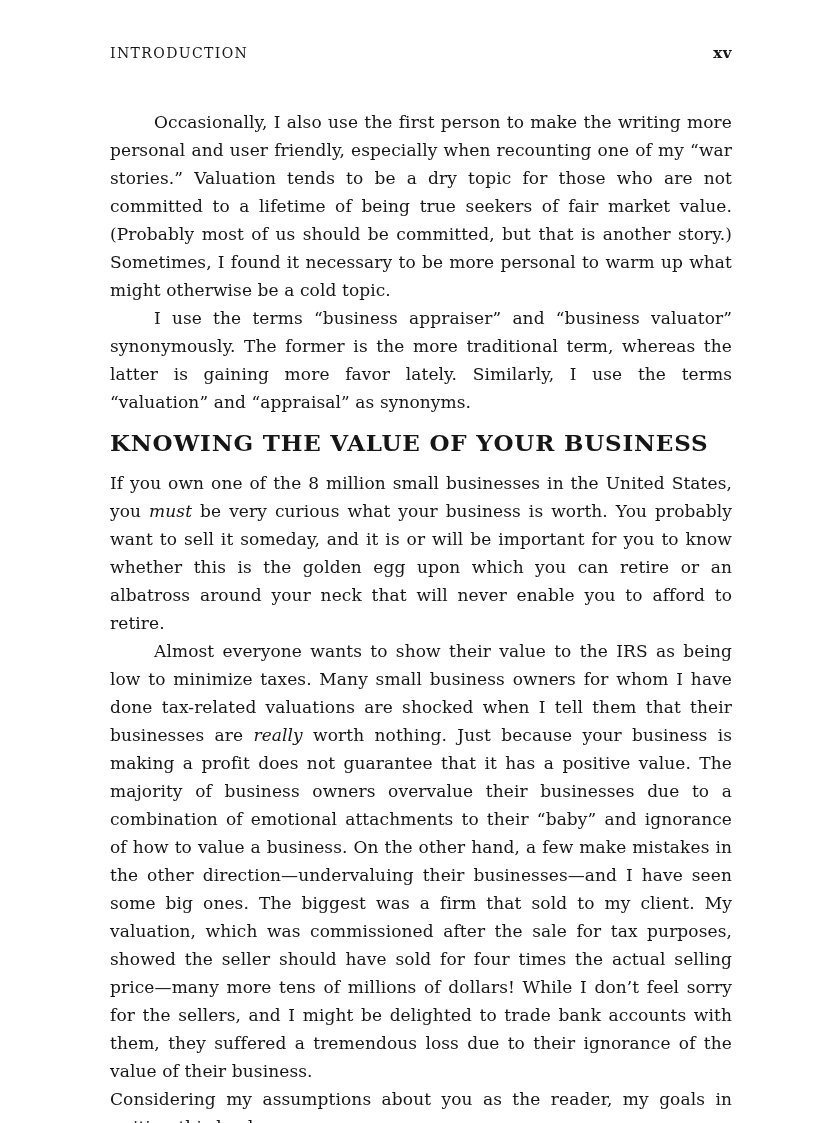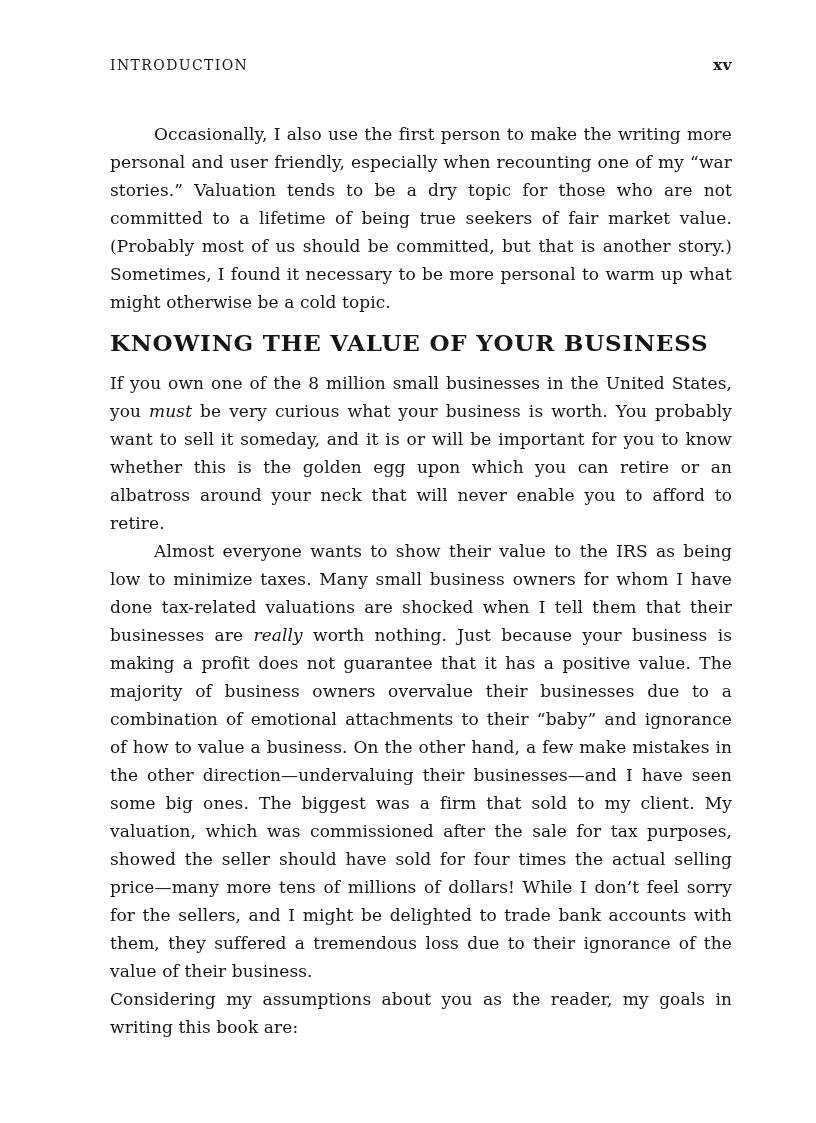--- a/index.html
+++ b/index.html
@@ -7,21 +7,21 @@
     padding: 0;
     background: #ffffff;
   }
   .page {
     position: relative;
     width: 816px;
     height: 1123px;
     margin: 0 auto;
     background: #ffffff;
     box-sizing: border-box;
-    padding: 56px 84px 0 110px;
+    padding: 44px 84px 0 110px;
     overflow: hidden;
     font-family: "DejaVu Serif", serif;
     color: #161616;
   }
   .running-header {
     display: flex;
     justify-content: space-between;
     align-items: baseline;
   }
   .running-title {
@@ -76,20 +76,21 @@
 
   <div class="running-header">
     <span class="running-title">INTRODUCTION</span>
     <span class="folio">xv</span>
   </div>
 
   <div class="body-text">
 
     <p class="para indent"><span>Occasionally, I also use the first person to make the writing more personal and user friendly, especially when recounting one of my “war stories.” Valuation tends to be a dry topic for those who are not committed to a lifetime of being true seekers of fair market value. (Probably most of us should be committed, but that is another story.) Sometimes, I found it necessary to be more personal to warm up what might otherwise be a cold topic.</span></p>
 
+    <p class="para indent"><span>I use the terms “business appraiser” and “business valuator” synonymously. The former is the more traditional term, whereas the latter is gaining more favor lately. Similarly, I use the terms “valuation” and “appraisal” as synonyms.</span></p>
 
     <h1 class="section-heading">KNOWING THE VALUE OF YOUR BUSINESS</h1>
 
     <p class="para"><span>If you own one of the 8 million small businesses in the United States, you </span><em>must</em><span> be very curious what your business is worth. You probably want to sell it someday, and it is or will be important for you to know whether this is the golden egg upon which you can retire or an albatross around your neck that will never enable you to afford to retire.</span></p>
 
     <p class="para indent"><span>Almost everyone wants to show their value to the IRS as being low to minimize taxes. Many small business owners for whom I have done tax-related valuations are shocked when I tell them that their businesses are </span><em>really</em><span> worth nothing. Just because your business is making a profit does not guarantee that it has a positive value. The majority of business owners overvalue their businesses due to a combination of emotional attachments to their “baby” and ignorance of how to value a business. On the other hand, a few make mistakes in the other direction—undervaluing their businesses—and I have seen some big ones. The biggest was a firm that sold to my client. My valuation, which was commissioned after the sale for tax purposes, showed the seller should have sold for four times the actual selling price—many more tens of millions of dollars! While I don’t feel sorry for the sellers, and I might be delighted to trade bank accounts with them, they suffered a tremendous loss due to their ignorance of the value of their business.</span></p>
 
 
     <p class="para"><span>Considering my assumptions about you as the reader, my goals in writing this book are:</span></p>
 

